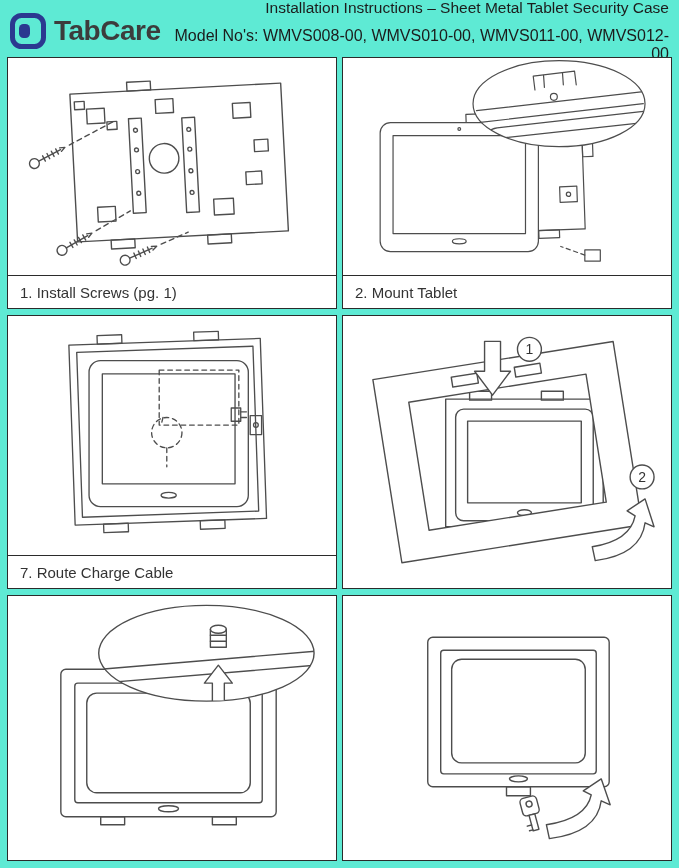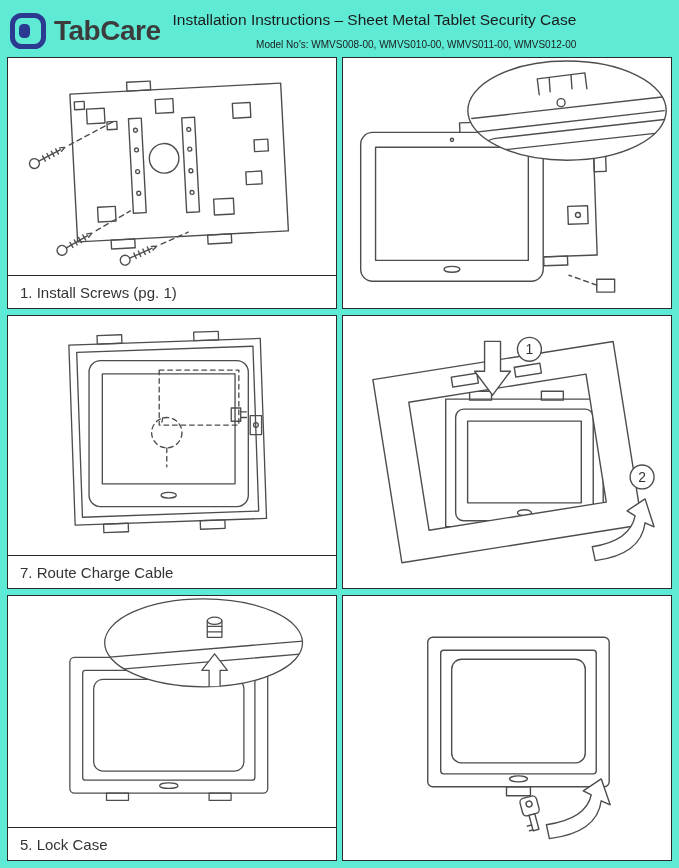--- a/index.html
+++ b/index.html
@@ -5,21 +5,21 @@
   * { box-sizing: border-box; }
   body { margin: 0; background: #ffffff; font-family: "Liberation Sans", sans-serif; }
   .page { width: 679px; height: 868px; background: #5eead4; overflow: hidden; text-align: right; }
 
   
   header { display: flex; align-items: center; height: 57px; padding: 4px 10px 0 8px; }
   .logo { width: 40px; height: 40px; flex: 0 0 auto; }
   .brand { font-size: 28px; font-weight: bold; color: #3c3c3c; letter-spacing: -0.5px; margin-left: 6px; }
   .titles { margin-left: 12px; display: flex; flex-direction: column; gap: 10px; }
   .title { font-size: 15.5px; color: #1c1c1c; }
-  .models { font-size: 10px; color: #1c1c1c; }
+  .models { font-size: 16px; color: #1c1c1c; }
 
   
   .grid { display: grid; grid-template-columns: 1fr 1fr; grid-template-rows: 252px 274px 266px;
           gap: 6px 5px; padding: 0 7px; }
   .panel { border: 1.5px solid #2b2b2b; display: flex; flex-direction: column; background: #fff; }
   .art { flex: 1; min-height: 0; padding: 1px; }
   .art svg { width: 100%; height: 100%; display: block; }
   .caption { height: 33px; flex: 0 0 auto; border-top: 1.5px solid #2b2b2b; display: flex;
              align-items: center; padding: 0 12px; font-size: 15px; color: #333; }
 
@@ -147,20 +147,21 @@
               <path class="ln" d="M196,36 L194,20 L242,14 L244,30"></path>
               <line class="ln" x1="206" y1="19" x2="207" y2="33"></line>
               <line class="ln" x1="228" y1="16" x2="229" y2="30"></line>
               <circle class="ln" cx="218" cy="44" r="4"></circle>
               <path class="ln" d="M140,96 Q138,82 152,80 L322,61"></path>
               <path class="ln" d="M156,92 L322,74"></path>
             </g>
           </g>
         </svg>
       </div>
+      <div class="caption">2. Mount Tablet</div>
     </section>
 
     <section class="panel">
       <div class="art">
         <svg viewBox="0 0 327 250" preserveAspectRatio="xMidYMid meet">
           <g transform="rotate(-2 160 122)">
             <rect class="ln" x="58" y="26" width="202" height="190"></rect>
             <rect class="ln" x="66" y="34" width="186" height="174"></rect>
             <rect class="ln" x="88" y="17" width="26" height="9"></rect>
             <rect class="ln" x="190" y="17" width="26" height="9"></rect>
@@ -247,21 +248,20 @@
               <path class="ln" d="M92,80 L308,62"></path>
               <ellipse class="wf" cx="210" cy="26" rx="8" ry="4"></ellipse>
               <path class="ln" d="M202,26 L202,44 L218,44 L218,26"></path>
               <line class="ln" x1="202" y1="32" x2="218" y2="32"></line>
               <line class="ln" x1="202" y1="38" x2="218" y2="38"></line>
               <path class="wf" d="M210,62 L196,80 L204,80 L204,98 L216,98 L216,80 L224,80 Z"></path>
             </g>
           </g>
         </svg>
       </div>
-      <div class="caption">5. Lock Case</div>
     </section>
 
     <section class="panel">
       <div class="art">
         <svg viewBox="0 0 327 250" preserveAspectRatio="xMidYMid meet">
           <g>
             <rect class="wf" x="84" y="34" width="182" height="150" rx="5"></rect>
             <rect class="ln" x="97" y="47" width="156" height="124" rx="3"></rect>
             <rect class="ln" x="108" y="56" width="134" height="104" rx="10"></rect>
             <ellipse class="ln" cx="175" cy="176" rx="9" ry="3"></ellipse>

